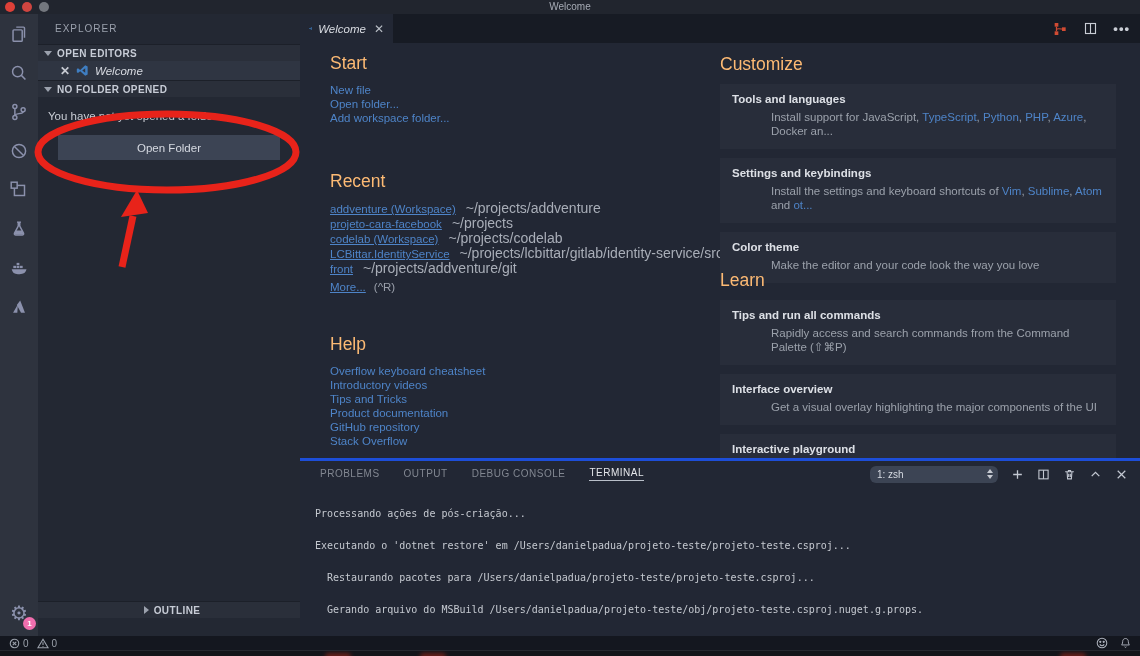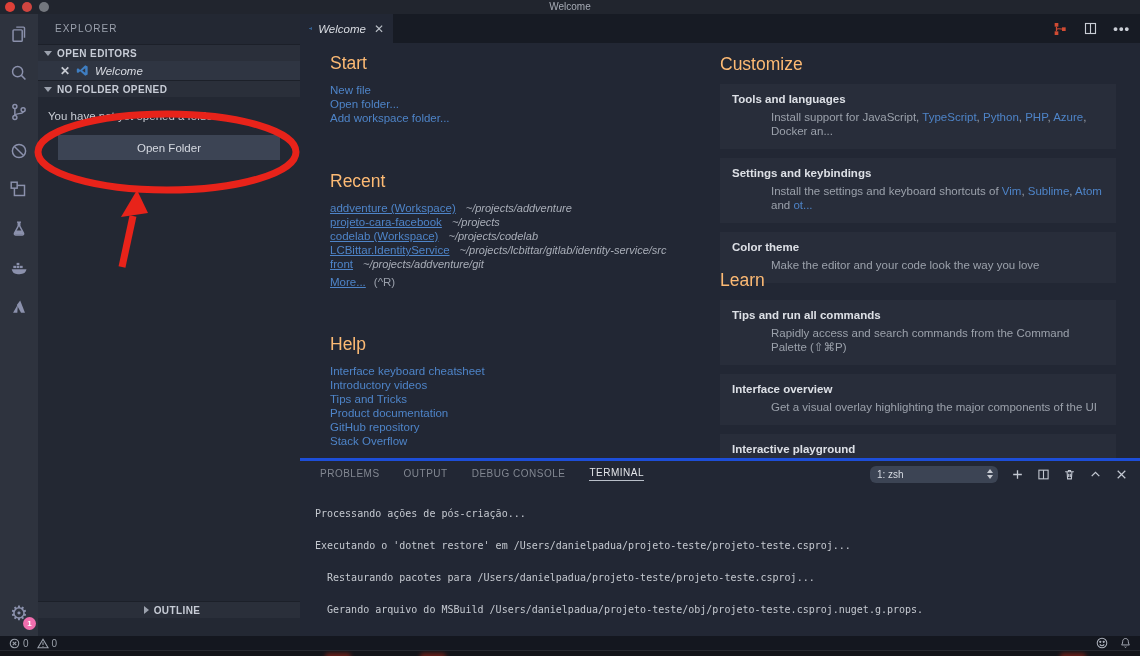--- a/index.html
+++ b/index.html
@@ -53,21 +53,21 @@
   .ellipsis { color:#c9cdd5; font-size:13px; font-weight:bold; letter-spacing:1px; }
 
   .editor-content { position:absolute; top:29px; left:0; right:0; height:415px; background:#222734; overflow:hidden; }
   .col-left { position:absolute; left:30px; top:0; width:375px; }
   .col-right { position:absolute; left:420px; top:0; width:396px; }
   .w-block { position:absolute; left:0; }
   .w-title { font-size:17.5px; font-weight:400; color:#fdba74; margin-bottom:9px; }
   .w-link { display:block; font-size:11.5px; line-height:14px; color:#4e84c8; text-decoration:none; }
   .recent-item { font-size:11.5px; line-height:14px; white-space:nowrap; }
   .recent-name { color:#4e84c8; }
-  .recent-path { color:#a9aeb8; margin-left:10px; font-size:11px;font-style:italic; }
+  .recent-path { color:#a9aeb8; margin-left:10px; font-size:14px; }
   .more-row { margin-top:5px; font-size:11.5px; }
   .more-link { color:#4e84c8; }
   .more-key { color:#9aa0ab; margin-left:8px; }
   .card { width:396px; background:#282d3a; margin-bottom:9px; padding:9px 12px 11px 12px; }
   .card-title { font-size:11.5px; font-weight:600; color:#dde0e6; margin-bottom:5px; }
   .card-desc { font-size:11.5px; color:#9ba1ab; line-height:14px;margin-left:39px; }
   .card-desc .link { color:#4e84c8; }
 
   
   .panel { position:absolute; left:0; right:0; top:444px; bottom:0; background:#222734; border-top:3px solid #1d4ed8; }
@@ -257,21 +257,21 @@
         <div class="recent-item">
           <a class="recent-name" href="#">front</a><span class="recent-path">~/projects/addventure/git</span>
         </div>
         <div class="more-row">
           <a class="more-link" href="#">More...</a><span class="more-key">(^R)</span>
         </div>
       </div>
 
       <div class="w-block" style="top:291px;">
         <div class="w-title">Help</div>
-        <a class="w-link" href="#">Interface keyboard cheatsheet</a>
+        <a class="w-link" href="#">Overflow keyboard cheatsheet</a>
         <a class="w-link" href="#">Introductory videos</a>
         <a class="w-link" href="#">Tips and Tricks</a>
         <a class="w-link" href="#">Product documentation</a>
         <a class="w-link" href="#">GitHub repository</a>
         <a class="w-link" href="#">Stack Overflow</a>
       </div>
     </div>
 
     <div class="col-right">
       <div class="w-block" style="top:11px;">

